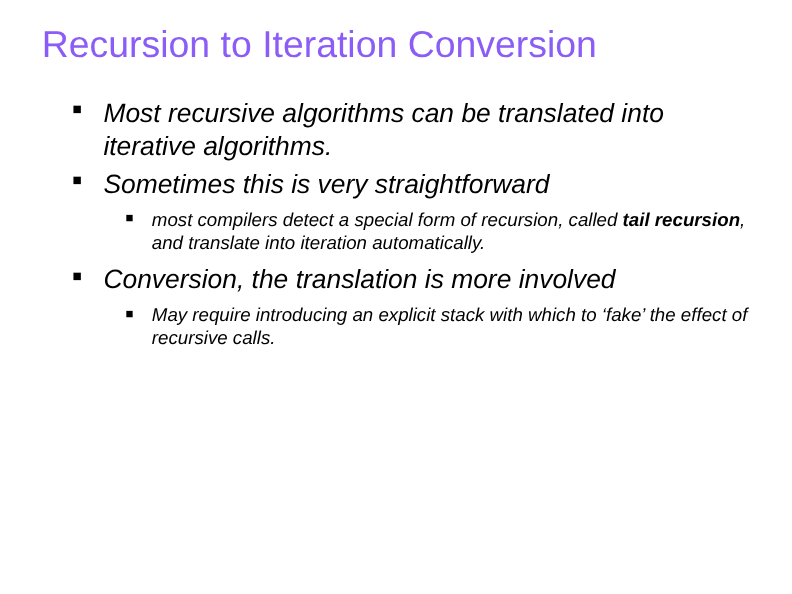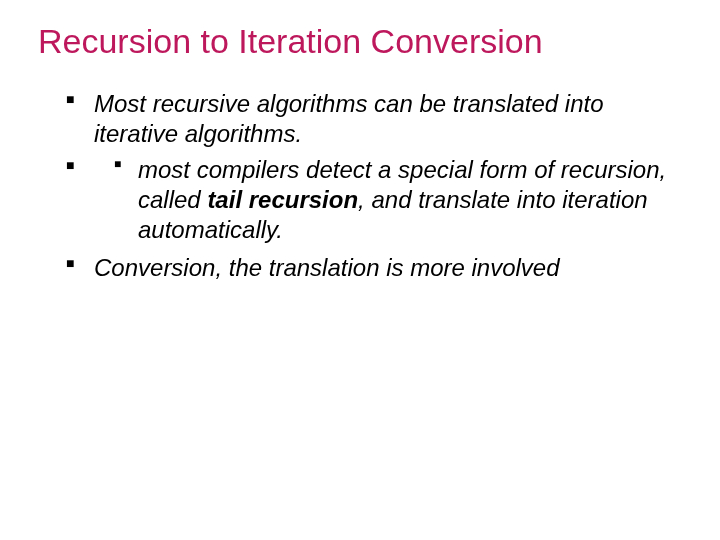--- a/index.html
+++ b/index.html
@@ -4,21 +4,21 @@
 <style>
   * { box-sizing: border-box; margin: 0; padding: 0; }
   html, body { width: 720px; height: 540px; }
   body {
     font-family: Arial, Helvetica, sans-serif;
     background: #fff;
     color: #000;
     padding: 22px 38px 0 38px;
   }
   .title {
-    color: #be185d;
+    color: #8b5cf6;
     font-size: 34px;
     font-weight: 400;
     margin-bottom: 28px;
     letter-spacing: 0px;
   }
   ul.outer {
     list-style: none;
     padding-left: 28px;
   }
   ul.outer > li {
@@ -38,21 +38,21 @@
     color: #000;
   }
   ul.inner {
     list-style: none;
     padding-left: 20px;
     margin-top: 6px;
     margin-bottom: 8px;
   }
   ul.inner > li {
     position: relative;
-    font-size: 24px;
+    font-size: 17px;
     line-height: 1.25;
     padding-left: 24px;
     margin-bottom: 4px;
   }
   ul.inner > li::before {
     content: "■";
     position: absolute;
     left: 0;
     top: 2px;
     font-size: 12px;
@@ -61,22 +61,26 @@
   .bold { font-weight: bold; }
 </style>
 </head>
 <body>
 
 <h1 class="title">Recursion to Iteration Conversion</h1>
 
 <ul class="outer">
   <li>Most recursive algorithms can be translated into iterative algorithms.</li>
   <li>
+    <span>Sometimes this is very straightforward</span>
     <ul class="inner">
       <li>
         <span>most compilers detect a special form of recursion, called </span><span class="bold">tail recursion</span><span>, and translate into iteration automatically.</span>
       </li>
     </ul>
   </li>
   <li>
     <span>Conversion, the translation is more involved</span>
+    <ul class="inner">
+      <li>May require introducing an explicit stack with which to ‘fake’ the effect of recursive calls.</li>
+    </ul>
   </li>
 </ul>
 
 </body></html>

